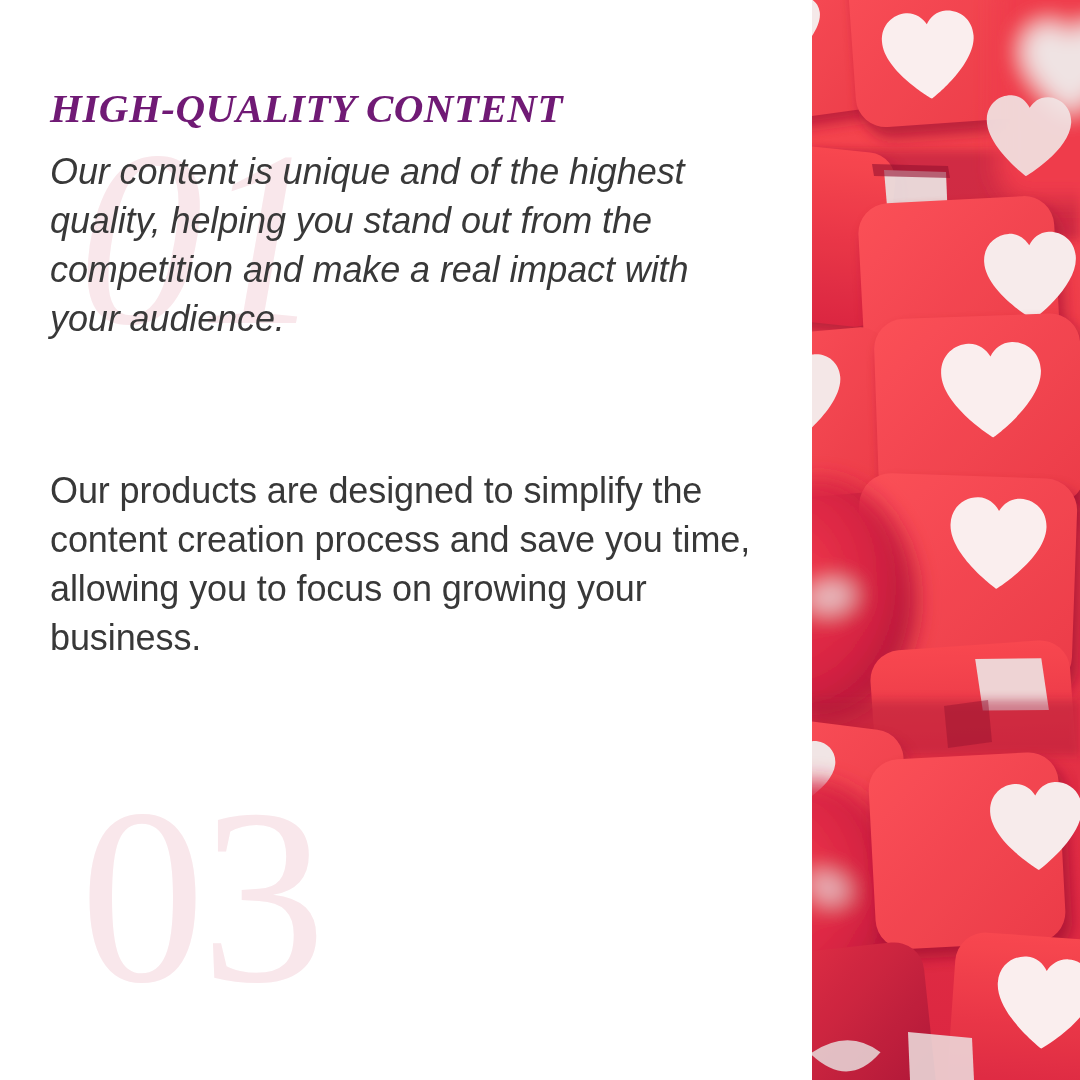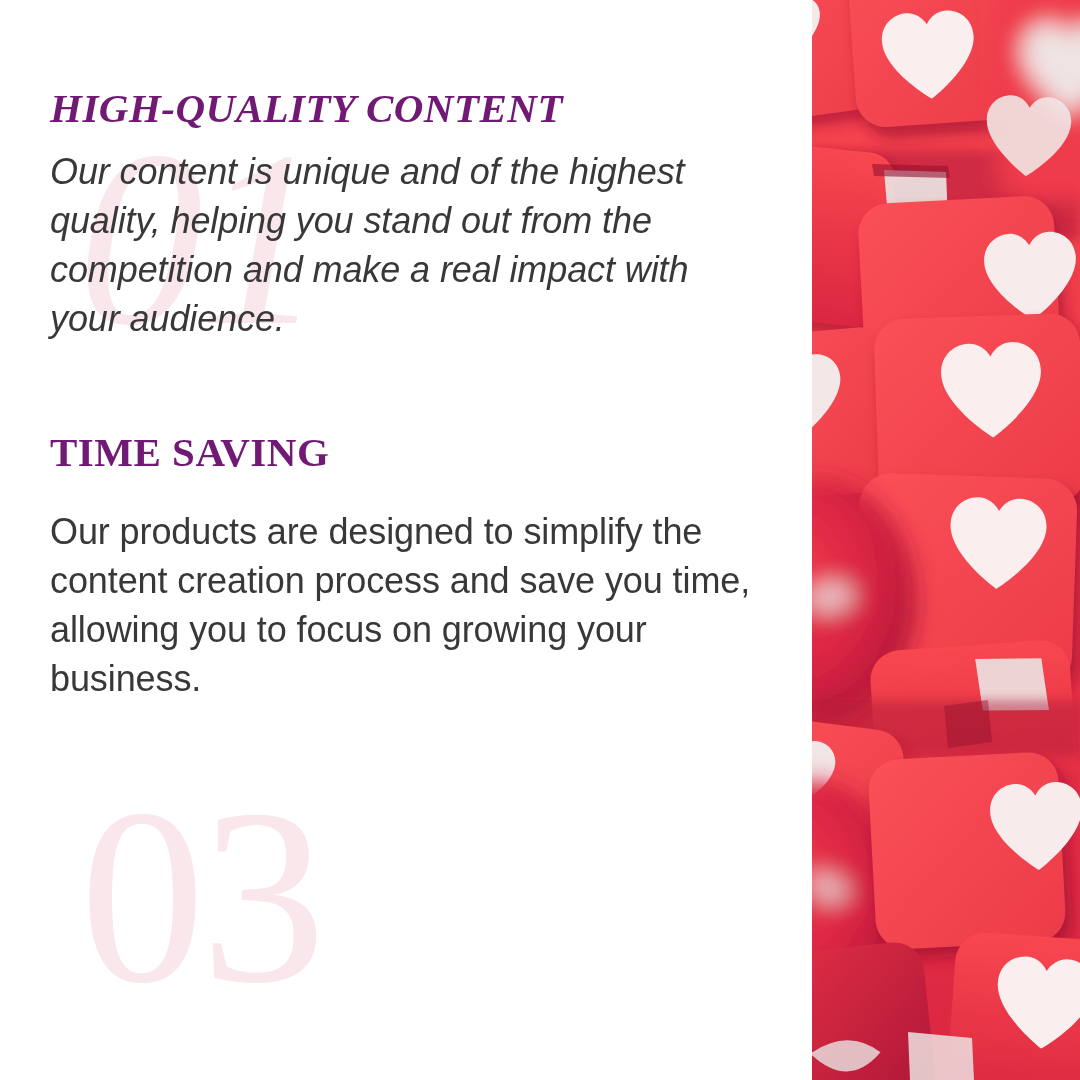--- a/index.html
+++ b/index.html
@@ -81,21 +81,20 @@
 
   <div class="content-column">
 
     <div class="feature-block" id="feature-1">
       <div class="watermark" id="wm-1">01</div>
       <h2 class="feature-heading">HIGH-QUALITY CONTENT</h2>
       <p class="feature-body">Our content is unique and of the highest quality, helping you stand out from the competition and make a real impact with your audience.</p>
     </div>
 
     <div class="feature-block" id="feature-2">
-      <h2 class="feature-heading">TIME SAVING</h2>
       <p class="feature-body">Our products are designed to simplify the content creation process and save you time, allowing you to focus on growing your business.</p>
     </div>
 
     <div class="feature-block" id="feature-3">
       <div class="watermark" id="wm-3">03</div>
     </div>
 
   </div>
 
   <div class="photo-panel">

